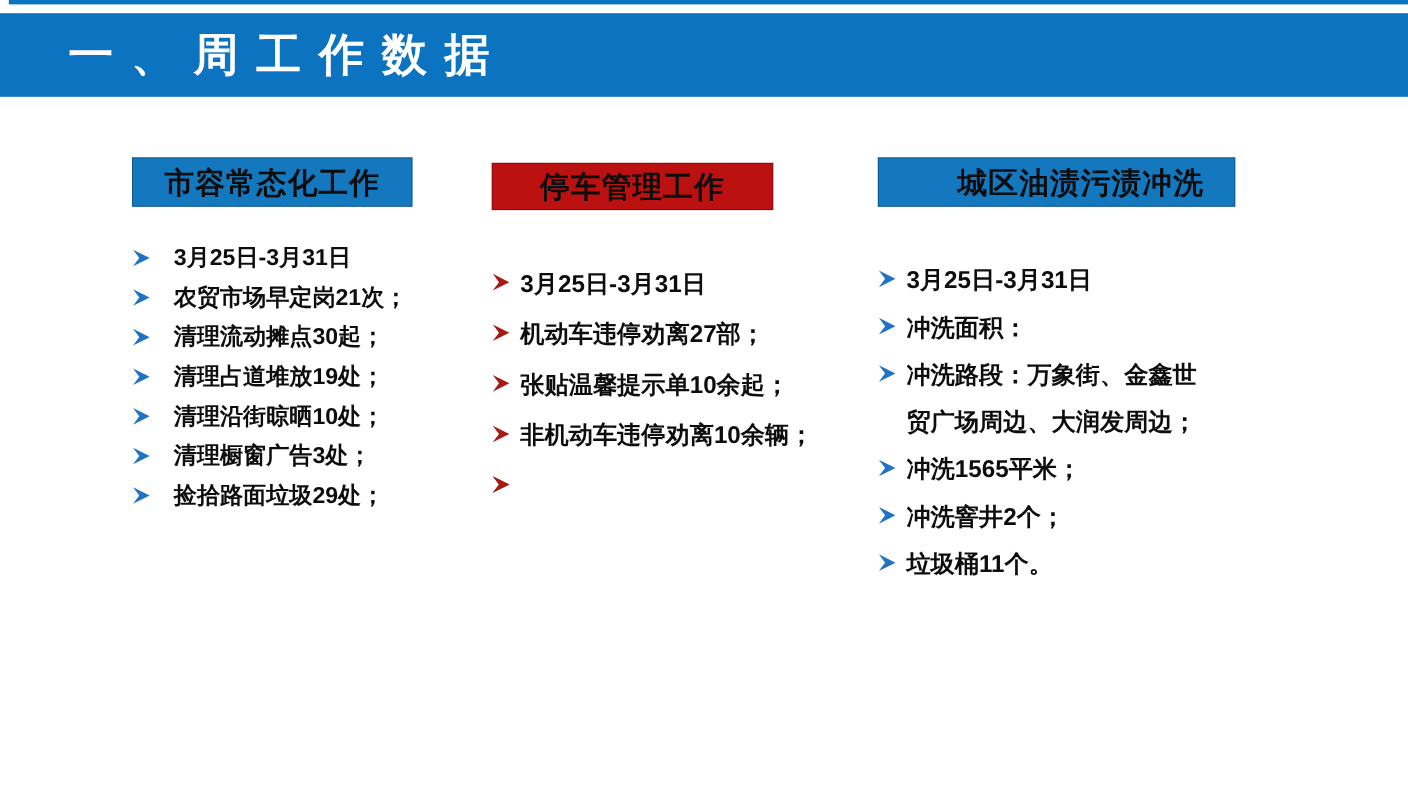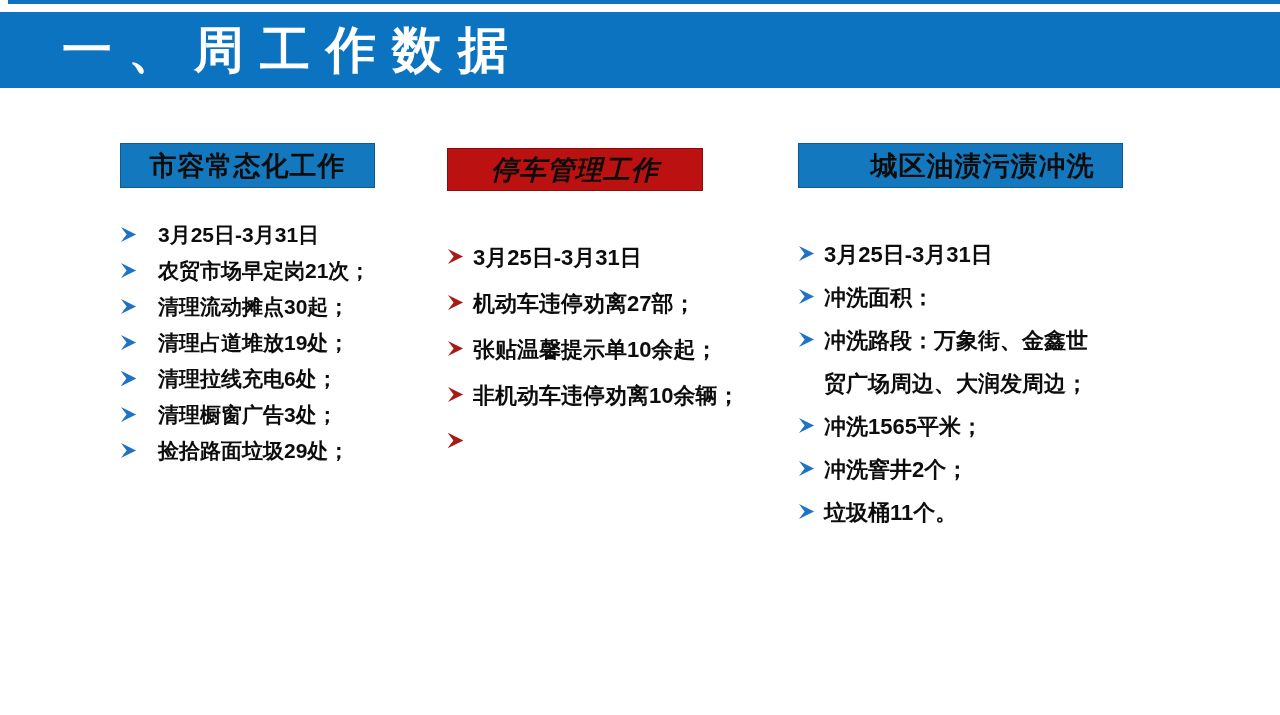--- a/index.html
+++ b/index.html
@@ -4,21 +4,21 @@
 <style>
   * { margin: 0; padding: 0; box-sizing: border-box; }
   html, body { width: 1280px; height: 715px; overflow: hidden; background: #ffffff;
     font-family: "Liberation Sans", "DejaVu Sans", sans-serif; }
   .slide { position: relative; width: 1280px; height: 715px; background: #ffffff; }
 
   .top-strip { position: absolute; left: 8px; top: 0; right: 0; height: 4px; background: #0b73c0; }
 
   .banner { position: absolute; left: 0; top: 12px; width: 1280px; height: 76px;
     background: #0b73c0; display: flex; align-items: center; }
-  .banner-title { color: #ffffff; font-size: 50px; font-weight: 700;
+  .banner-title { color: #ffffff; font-size: 41px; font-weight: 700;
     letter-spacing: 16px; padding-left: 62px; white-space: nowrap;
     font-family: "Liberation Serif", "DejaVu Serif", serif; }
 
   .column { position: absolute; }
   .col-0 { left: 120px; top: 143px; width: 300px; }
   .col-1 { left: 447px; top: 143px; width: 330px; }
   .col-2 { left: 798px; top: 143px; width: 330px; }
 
   .header-box { display: flex; align-items: center; justify-content: center;
     color: #0d0d0d; font-weight: 700; font-size: 27px; letter-spacing: 1px;
@@ -73,41 +73,36 @@
           </span><span>清理流动摊点30起；</span></li>
         <li class="item"><span class="bullet">
             <svg viewBox="0 0 18 18">
               <path d="M1 1 L17 9 L1 17 L7 9 Z" fill="#1f72c4"></path>
             </svg>
           </span><span>清理占道堆放19处；</span></li>
         <li class="item"><span class="bullet">
             <svg viewBox="0 0 18 18">
               <path d="M1 1 L17 9 L1 17 L7 9 Z" fill="#1f72c4"></path>
             </svg>
-          </span></li>
-        <li class="item"><span class="bullet">
-            <svg viewBox="0 0 18 18">
-              <path d="M1 1 L17 9 L1 17 L7 9 Z" fill="#1f72c4"></path>
-            </svg>
-          </span><span>清理拉线充电6处；</span></li>
+          </span><span>清理沿街晾晒10处；</span></li>
         <li class="item"><span class="bullet">
             <svg viewBox="0 0 18 18">
               <path d="M1 1 L17 9 L1 17 L7 9 Z" fill="#1f72c4"></path>
             </svg>
           </span><span>清理橱窗广告3处；</span></li>
         <li class="item"><span class="bullet">
             <svg viewBox="0 0 18 18">
               <path d="M1 1 L17 9 L1 17 L7 9 Z" fill="#1f72c4"></path>
             </svg>
           </span><span>捡拾路面垃圾29处；</span></li>
       </ul>
   </div>
 
   <div class="column col-1">
-    <div class="header-box" style="background: rgb(187, 17, 16); font-style: italic;">停车管理工作</div>
+    <div class="header-box" style="background: rgb(187, 17, 16);">停车管理工作</div>
     <ul class="items">
         <li class="item"><span class="bullet">
             <svg viewBox="0 0 18 18">
               <path d="M1 1 L17 9 L1 17 L7 9 Z" fill="#aa1a15"></path>
             </svg>
           </span><span>3月25日-3月31日</span></li>
         <li class="item"><span class="bullet">
             <svg viewBox="0 0 18 18">
               <path d="M1 1 L17 9 L1 17 L7 9 Z" fill="#aa1a15"></path>
             </svg>

